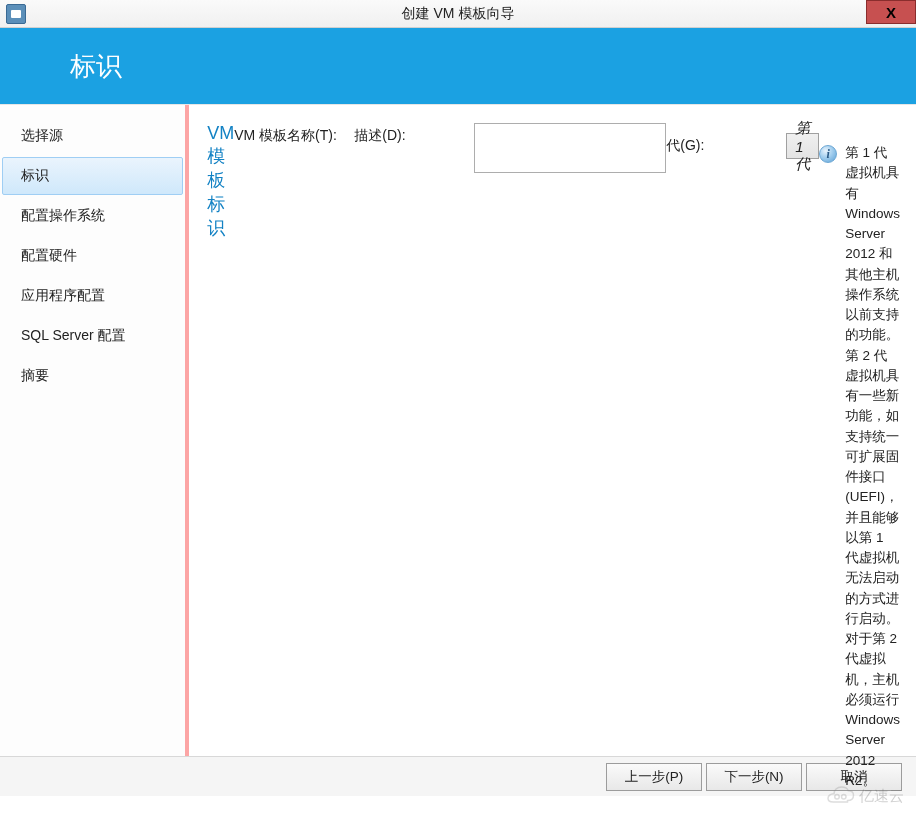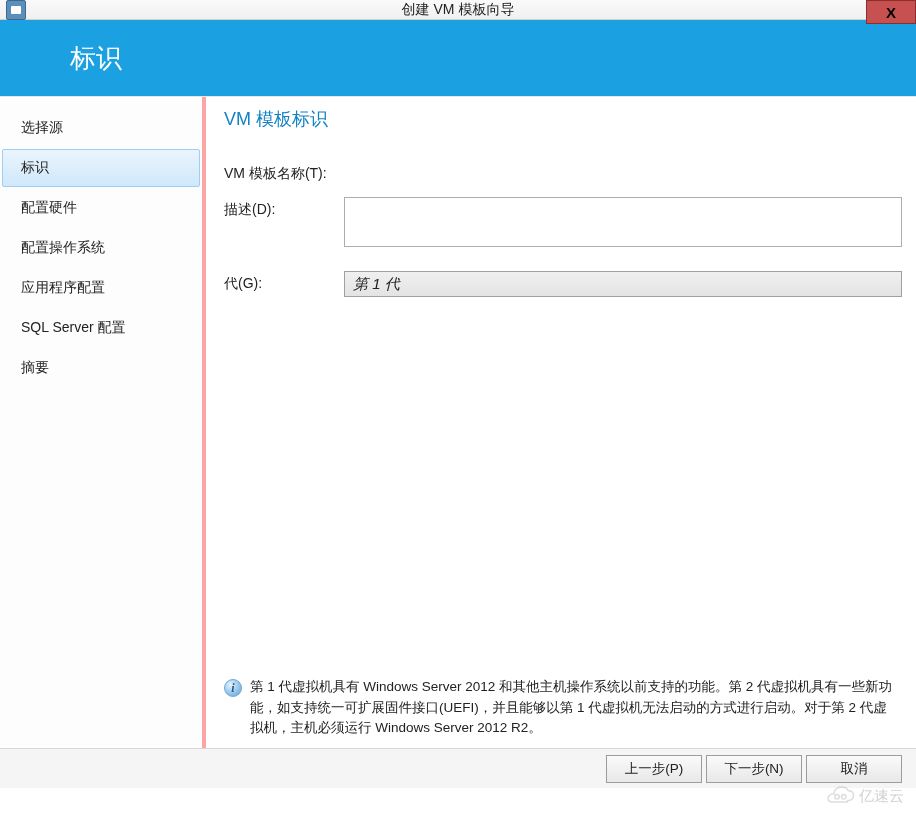--- a/index.html
+++ b/index.html
@@ -9,21 +9,21 @@
       font-family: "Microsoft YaHei", "Segoe UI", Tahoma, sans-serif;
     }
     body {
       width: 916px;
       height: 816px;
       background: #fff;
       overflow: hidden;
       position: relative;
     }
     .titlebar {
-      height: 20px;
+      height: 28px;
       background: linear-gradient(to bottom, #fafafa, #f0f0f0);
       border-bottom: 1px solid #d0d0d0;
       display: flex;
       align-items: center;
       position: relative;
     }
     .titlebar-icon {
       width: 20px;
       height: 20px;
       margin-left: 6px;
@@ -101,23 +101,23 @@
       border: 1px solid transparent;
       margin: 0 2px 2px 2px;
     }
     .sidebar-item.active {
       background: linear-gradient(to bottom, #eaf4fd, #cfe8fb);
       border: 1px solid #9fcef4;
       border-radius: 2px;
     }
     .main {
       flex: 1;
-      padding: 10px 14px 10px 18px;
-      display: flex;
-      flex-direction: column;
+      padding: 18px 14px 10px 18px;
+      display: flex;
+      flex-direction: row;
       position: relative;
     }
     .section-title {
       color: #1382c4;
       font-size: 18px;
       font-weight: 400;
       margin-bottom: 30px;
     }
     .form-row {
       display: flex;
@@ -251,24 +251,24 @@
 
 <div class="content">
   <div class="sidebar">
     <div class="sidebar-item">
       <span>选择源</span>
     </div>
     <div class="sidebar-item active">
       <span>标识</span>
     </div>
     <div class="sidebar-item">
+      <span>配置操作系统</span>
+    </div>
+    <div class="sidebar-item">
       <span>配置硬件</span>
-    </div>
-    <div class="sidebar-item">
-      <span>配置操作系统</span>
     </div>
     <div class="sidebar-item">
       <span>应用程序配置</span>
     </div>
     <div class="sidebar-item">
       <span>SQL Server 配置</span>
     </div>
     <div class="sidebar-item">
       <span>摘要</span>
     </div>

